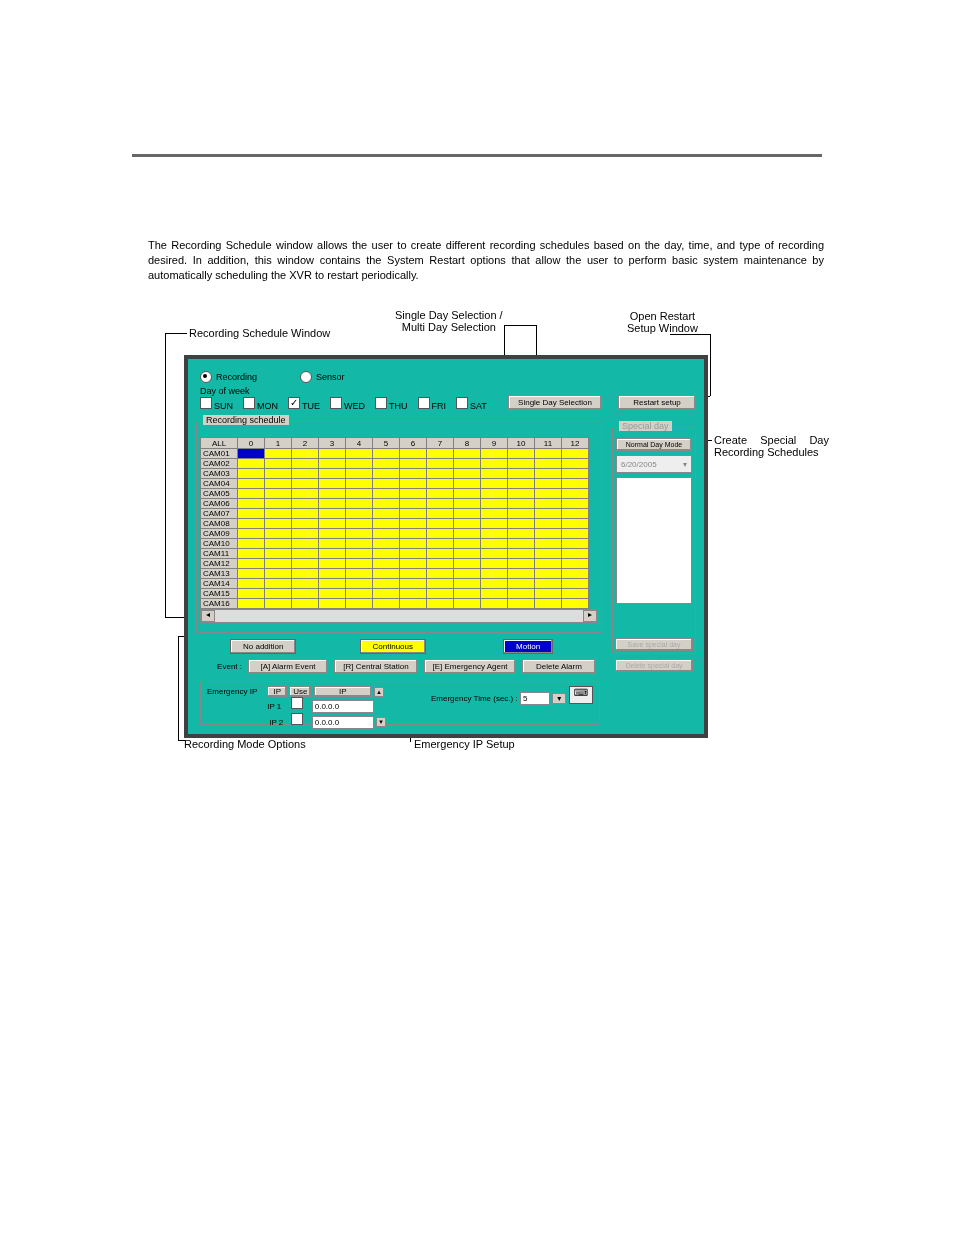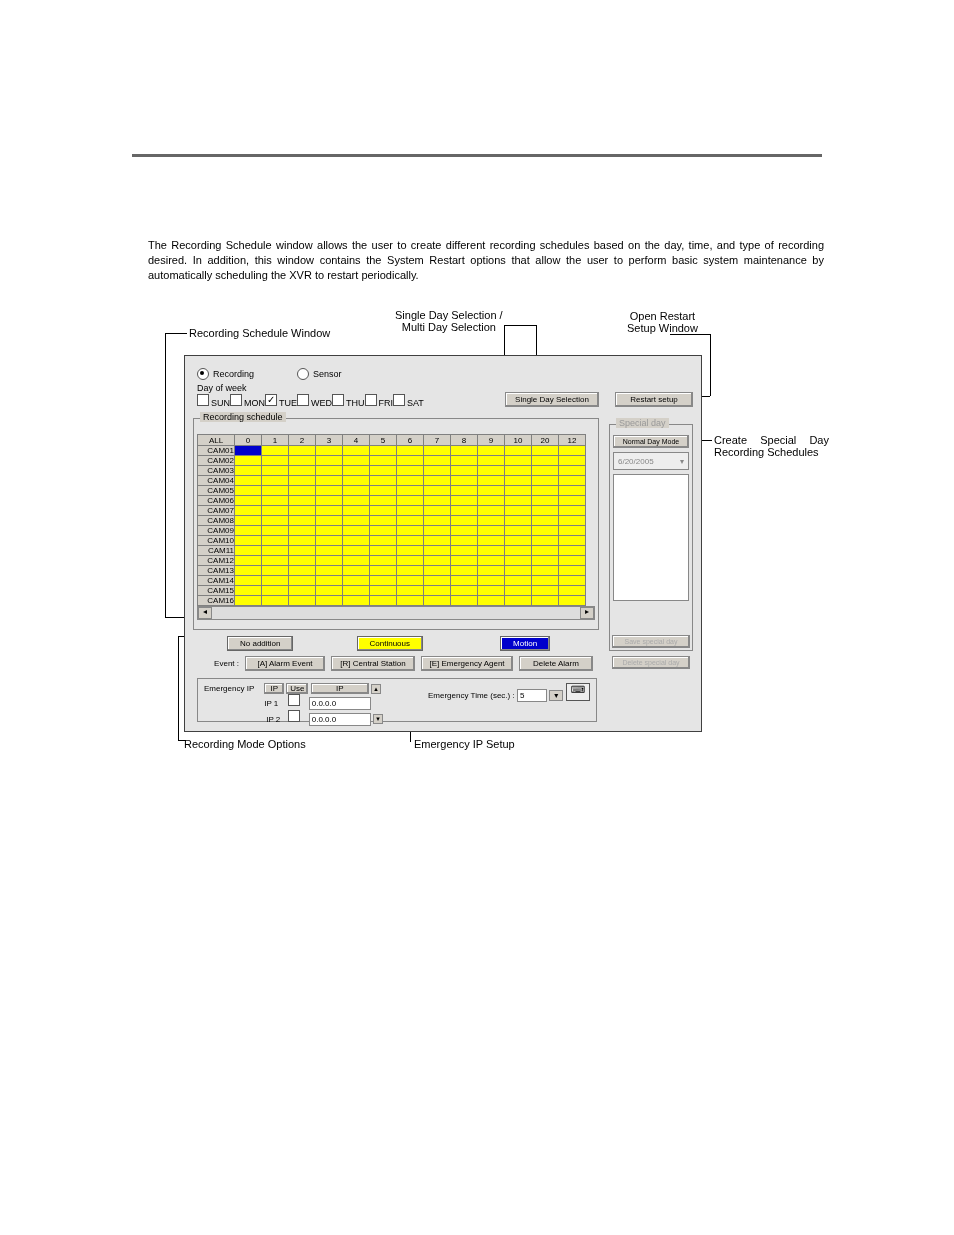--- a/index.html
+++ b/index.html
@@ -3,39 +3,39 @@
 <meta charset="utf-8">
 <style>
   html,body{margin:0;padding:0;background:#fff;font-family:Arial,sans-serif;font-size:11px;color:#000;}
   .page{width:954px;height:1235px;position:relative;margin:0 auto;text-decoration:underline;}
   .hr{position:absolute;left:132px;top:154px;width:690px;height:3px;background:#666;}
   .intro{position:absolute;left:148px;top:238px;width:676px;line-height:1.35;text-align:justify;}
   
   .callout{position:absolute;font-size:11px;}
   .leader{position:absolute;background:#000;}
   
-  .dlg{position:absolute;left:184px;top:355px;width:516px;height:375px;border:1px solid #404040;background:#e5e5e5;}
+  .dlg{position:absolute;left:184px;top:355px;width:516px;height:375px;border:4px solid #404040;background:#14b8a6;}
   .radio{display:inline-flex;align-items:center;margin-right:40px;font-size:9px;}
   .rcircle{width:10px;height:10px;border:1px solid #555;border-radius:50%;background:#fff;display:inline-block;margin-right:4px;position:relative;}
   .rcircle.sel::after{content:"";position:absolute;left:2px;top:2px;width:4px;height:4px;border-radius:50%;background:#000;}
-  .dowrow{position:absolute;left:12px;top:38px;font-size:9px;display:flex;align-items:center;}
+  .dowrow{position:absolute;left:12px;top:38px;font-size:9px;display:flex;gap:10px;align-items:center;}
   .dowlabel{position:absolute;left:12px;top:27px;font-size:9px;}
   .chk{width:10px;height:10px;border:1px solid #555;background:#fff;display:inline-block;margin-right:2px;position:relative;}
   .chk.on::after{content:"";position:absolute;left:1px;top:-1px;font-size:10px;}
   .chk.on{background:#fff;}
   .chk.on::after{content:"\2713";}
   .btn{border:1px solid #888;background:#d4d0c8;font-size:8px;padding:2px 6px;text-align:center;box-shadow:inset -1px -1px 0 #888, inset 1px 1px 0 #fff;}
   
   .fs{position:absolute;border:1px solid #888;}
   .fs .legend{position:absolute;left:6px;top:-7px;background:#d4d0c8;padding:0 3px;font-size:9px;}
   .gridwrap{position:absolute;left:12px;top:78px;width:398px;}
   table.sched{border-collapse:collapse;font-size:8px;}
   table.sched th,table.sched td{border:1px solid #808080;background:#ffff00;height:9px;padding:0;}
   table.sched th{background:#d4d0c8;font-weight:normal;width:26px;height:10px;}
-  table.sched td.rowh{background:#d4d0c8;width:34px;text-align:right;padding-left:2px;}
+  table.sched td.rowh{background:#d4d0c8;width:34px;text-align:left;padding-left:2px;}
   table.sched td{width:26px;}
   .blue{background:#0000cc !important;}
   .scrollbar{height:12px;background:#ddd;border:1px solid #888;display:flex;justify-content:space-between;}
   .sbarrow{width:12px;height:10px;background:#d4d0c8;border:1px solid #888;font-size:8px;text-align:center;line-height:8px;}
   
   .special{position:absolute;left:424px;top:68px;width:82px;height:225px;}
   .special .legend{color:#999;}
   .datebox{border:1px solid #888;background:#eee;font-size:8px;padding:2px 4px;color:#888;height:12px;display:flex;justify-content:space-between;align-items:center;}
   .listbox{border:1px solid #888;background:#fff;height:125px;margin-top:4px;}
   .sbtn{border:1px solid #888;background:#d4d0c8;font-size:7px;padding:2px 0;text-align:center;margin-top:6px;color:#aaa;box-shadow:inset -1px -1px 0 #888, inset 1px 1px 0 #fff;}
@@ -119,21 +119,21 @@
               <th>1</th>
               <th>2</th>
               <th>3</th>
               <th>4</th>
               <th>5</th>
               <th>6</th>
               <th>7</th>
               <th>8</th>
               <th>9</th>
               <th>10</th>
-              <th>20</th>
+              <th>11</th>
               <th>12</th>
             </tr>
             <tr>
               <td class="rowh">CAM01</td>
               <td class="blue"></td>
               <td></td>
               <td></td>
               <td></td>
               <td></td>
               <td></td>

